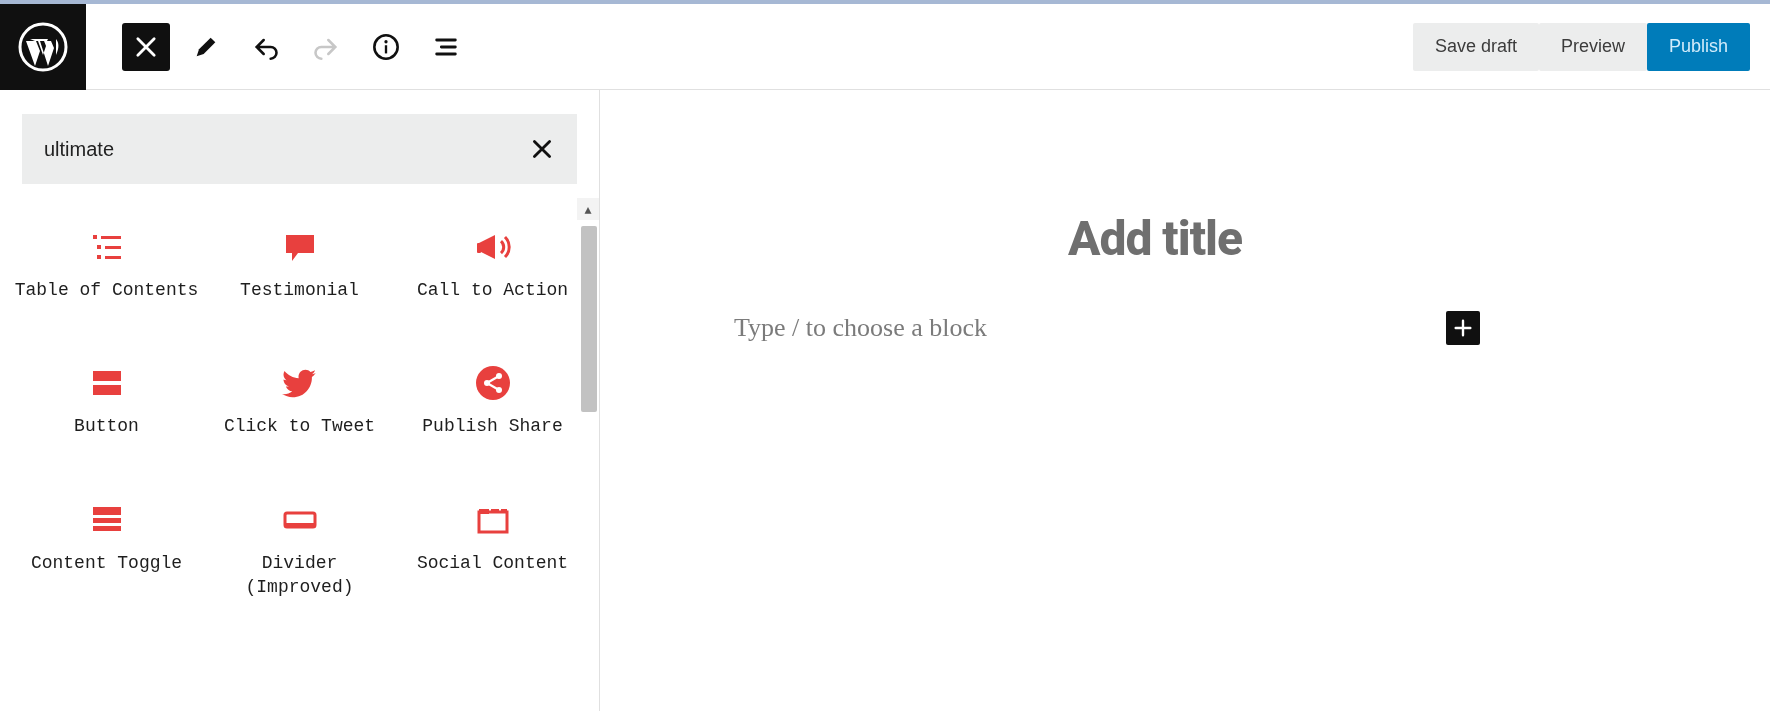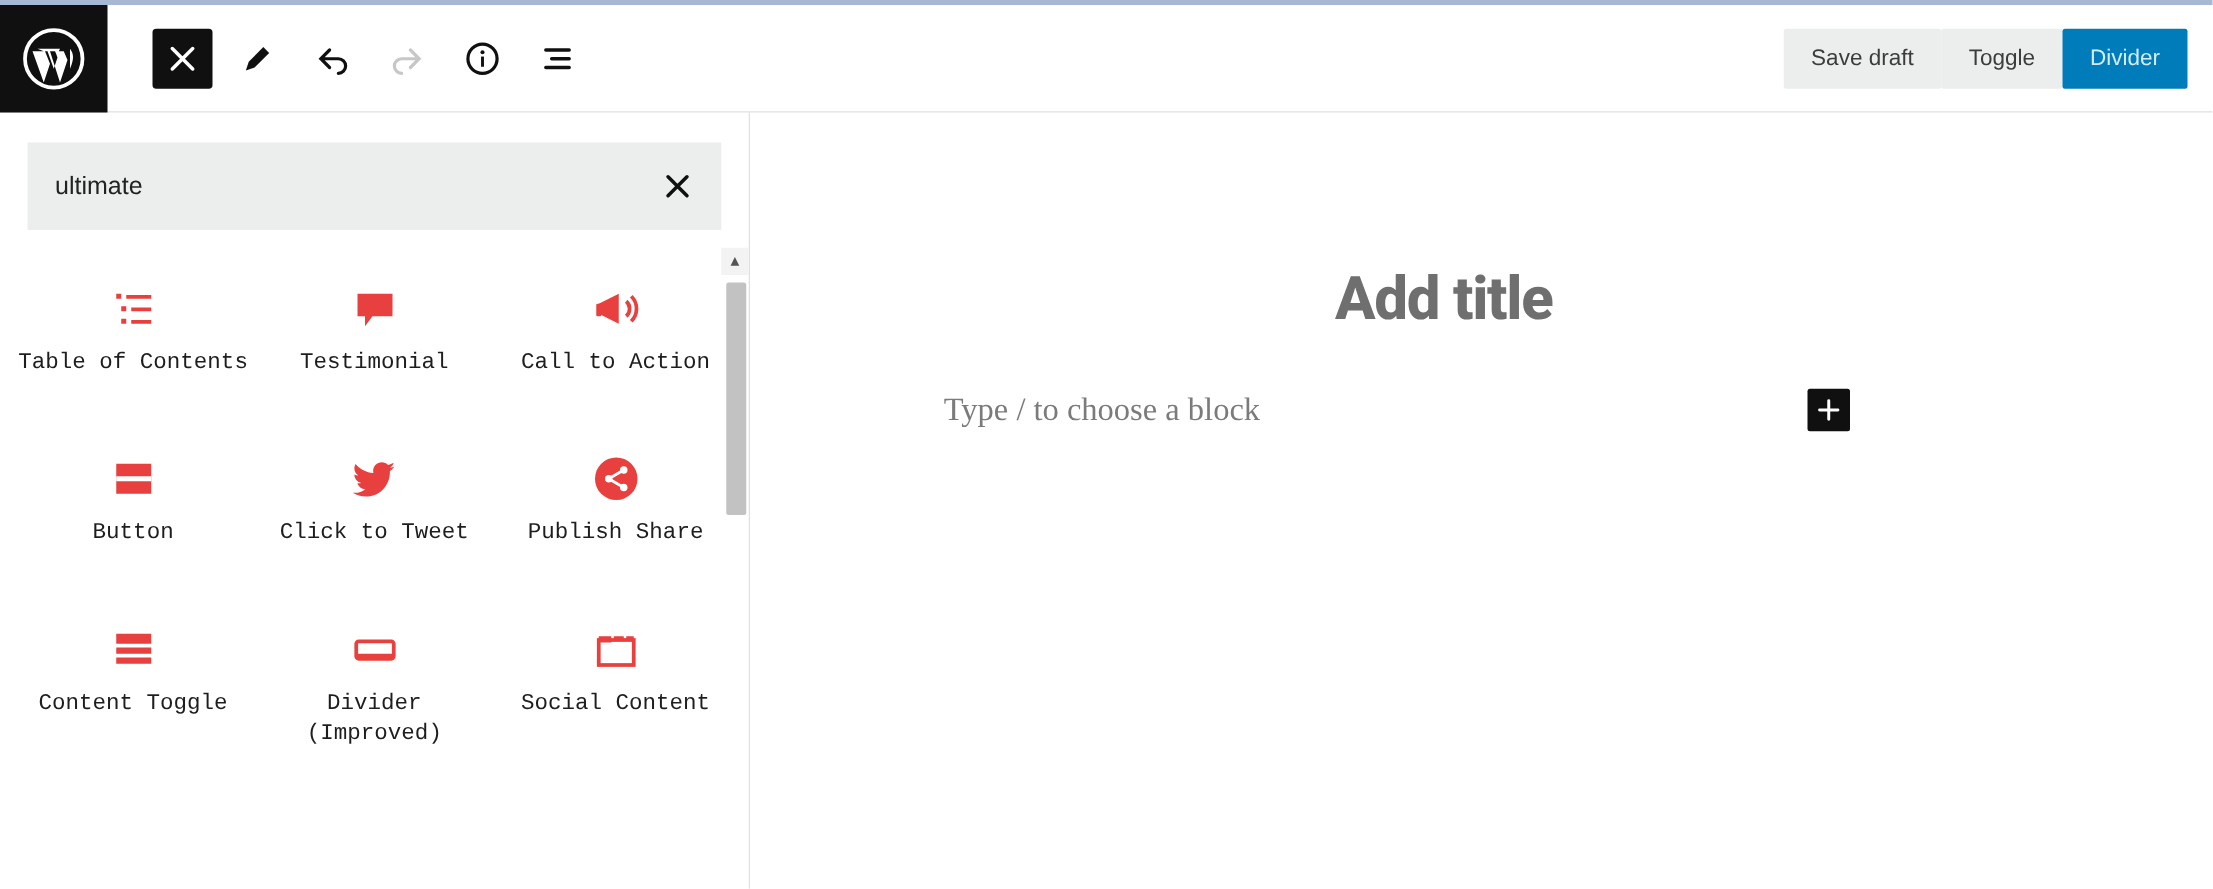--- a/index.html
+++ b/index.html
@@ -35,21 +35,21 @@
   .block-icon { height: 62px; display: flex; align-items: center; justify-content: center; }
   .block-icon svg { width: 40px; height: 40px; }
   .block-label { font-size: 18px; color: #1e1e1e; line-height: 1.35; }
 
   .scroll-arrow { position: absolute; right: 0; top: 0; width: 22px; height: 22px; font-size: 14px; color: #555; background:#f3f3f3; text-align:center; line-height:22px;}
   .scroll-thumb { position: absolute; right: 2px; top: 28px; width: 16px; height: 186px; background: #c2c2c2; border-radius: 2px; }
 
   .editor { flex: 1; position: relative; padding: 120px 60px 0 0; }
   .title-ph { font-size: 48px; font-weight: 800; color: #6f6f6f; text-align: center; letter-spacing: -1px; }
   .body-row { display: flex; align-items: center; margin-top: 44px; padding-left: 134px; padding-right: 230px; }
-  .body-ph { flex: 1; font-size: 26px; color: #7b7b7b; font-family: Georgia, "Times New Roman", serif; font-style: normal; margin-left: 21px; }
+  .body-ph { flex: 1; font-size: 26px; color: #7b7b7b; font-family: Georgia, "Times New Roman", serif; font-style: normal; }
   .add-block { width: 34px; height: 34px; background: #101010; display: flex; align-items: center; justify-content: center; cursor: pointer; border-radius: 2px; }
   .add-block svg { width: 22px; height: 22px; }
 </style>
 </head>
 <body>
 
 <div class="topbar">
   <div class="wp-logo">
     <svg viewBox="0 0 100 100">
       <circle cx="50" cy="50" r="46" fill="none" stroke="#fff" stroke-width="6"></circle>
@@ -85,22 +85,22 @@
         </svg>
     </button>
     <button class="toolbtn">
       <svg viewBox="0 0 24 24">
           <path d="M4 6 L20 6 M8 12 L20 12 M4 18 L20 18" stroke="#101010" stroke-width="2.4" stroke-linecap="round"></path>
         </svg>
     </button>
   </div>
   <div class="actions">
     <button class="actbtn gray">Save draft</button>
-    <button class="actbtn gray">Toggle</button>
-    <button class="actbtn primary">Divider</button>
+    <button class="actbtn gray">Preview</button>
+    <button class="actbtn primary">Publish</button>
   </div>
 </div>
 
 <div class="main">
   <aside class="sidebar">
     <div class="search-wrap">
       <div class="searchbar">
         <input type="text" value="ultimate" style="">
         <div class="clear">
           <svg viewBox="0 0 24 24">

